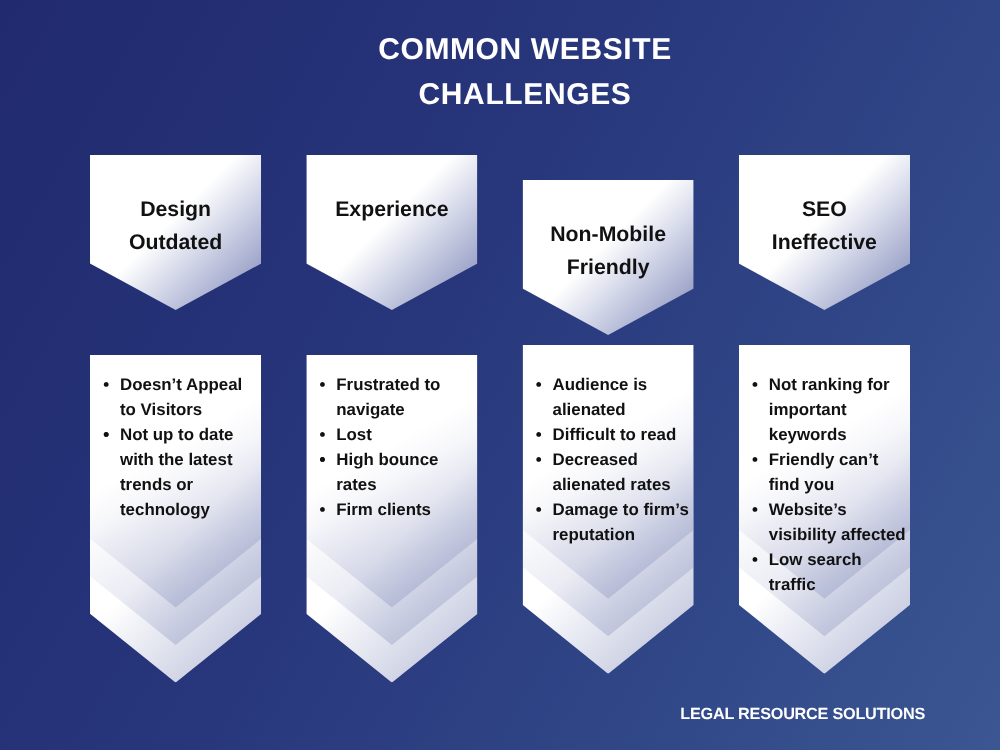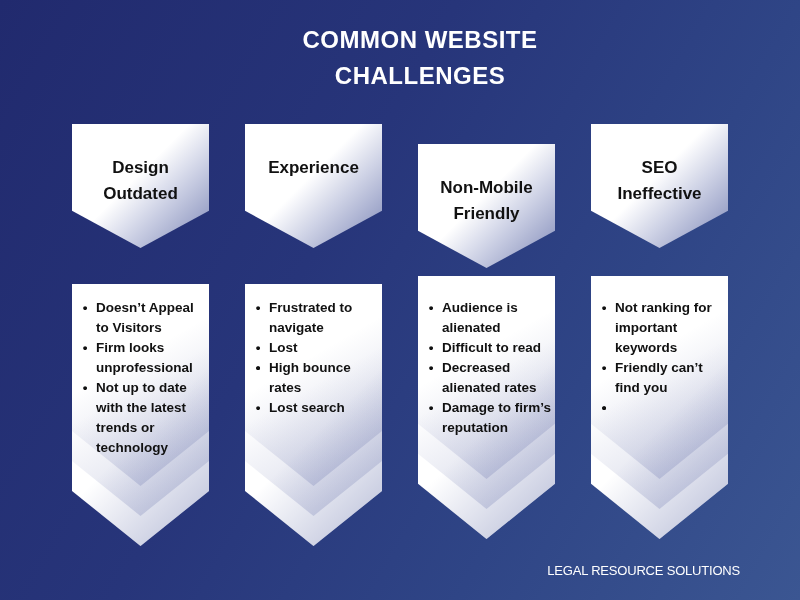--- a/index.html
+++ b/index.html
@@ -41,21 +41,21 @@
       position: relative; margin: 0; padding: 0 0 0 24px; list-style: none;
       color: #111111; font-weight: bold; font-size: 13.5px; line-height: 20px;
     }
     .chev-list li { position: relative; padding-right: 2px; }
     .chev-list li .bullet {
       position: absolute; left: -16px; top: 0; width: 10px; text-align: center;
     }
 
     .footer {
       position: absolute; left: 540px; top: 563px; width: 200px;
-      color: #ffffff; font-weight: normal; font-size: 13px; letter-spacing: -0.2px;
+      color: #ffffff; font-weight: bold; font-size: 13px; letter-spacing: -0.2px;
       white-space: nowrap; text-align: right;
     }
   </style>
 </head>
 <body>
 
 <div class="title">
   <div>COMMON WEBSITE</div>
   <div>CHALLENGES</div>
 </div>
@@ -64,39 +64,39 @@
   <div class="label">
     <div>Design</div>
     <div>Outdated</div>
   </div>
 </div>
 <div class="chev-list" style="left:72px; top:284px; height:262px;">
   <div class="layer" style="top:-30px;"></div>
   <div class="layer" style="top:-60px;"></div>
   <ul style="padding-top:14px;">
     <li><span class="bullet">•</span><span>Doesn’t Appeal to Visitors</span></li>
-    <li><span class="bullet">•</span><span>Firm looks unprofessional</span></li>
+    <li><span class="bullet">•</span></li>
     <li><span class="bullet">•</span><span>Not up to date with the latest trends or technology</span></li>
   </ul>
 </div>
 
 <div class="chev-top" style="left:245px;">
   <div class="label">
     <div>Experience</div>
   </div>
 </div>
 <div class="chev-list" style="left:245px; top:284px; height:262px;">
   <div class="layer" style="top:-30px;"></div>
   <div class="layer" style="top:-60px;"></div>
   <ul style="padding-top:14px;">
     <li><span class="bullet">•</span><span>Frustrated to navigate</span></li>
     <li><span class="bullet">•</span><span>Lost</span></li>
     <li><span class="bullet">•</span></li>
     <li><span class="bullet">•</span><span>High bounce rates</span></li>
-    <li><span class="bullet">•</span><span>Lost search</span></li>
+    <li><span class="bullet">•</span><span>Firm clients</span></li>
   </ul>
 </div>
 
 <div class="chev-top" style="left:418px;margin-top:20px;">
   <div class="label">
     <div>Non-Mobile</div>
     <div>Friendly</div>
   </div>
 </div>
 <div class="chev-list" style="left:418px; top:276px; height:263px;">
@@ -115,18 +115,18 @@
     <div>SEO</div>
     <div>Ineffective</div>
   </div>
 </div>
 <div class="chev-list" style="left:591px; top:276px; height:263px;">
   <div class="layer" style="top:-30px;"></div>
   <div class="layer" style="top:-60px;"></div>
   <ul style="padding-top:22px;">
     <li><span class="bullet">•</span><span>Not ranking for important keywords</span></li>
     <li><span class="bullet">•</span><span>Friendly can’t find you</span></li>
-    <li><span class="bullet">•</span></li>
-    <li><span class="bullet">•</span></li>
+    <li><span class="bullet">•</span><span>Website’s visibility affected</span></li>
+    <li><span class="bullet">•</span><span>Low search traffic</span></li>
   </ul>
 </div>
 
 <div class="footer">LEGAL RESOURCE SOLUTIONS</div>
 
 </body></html>

